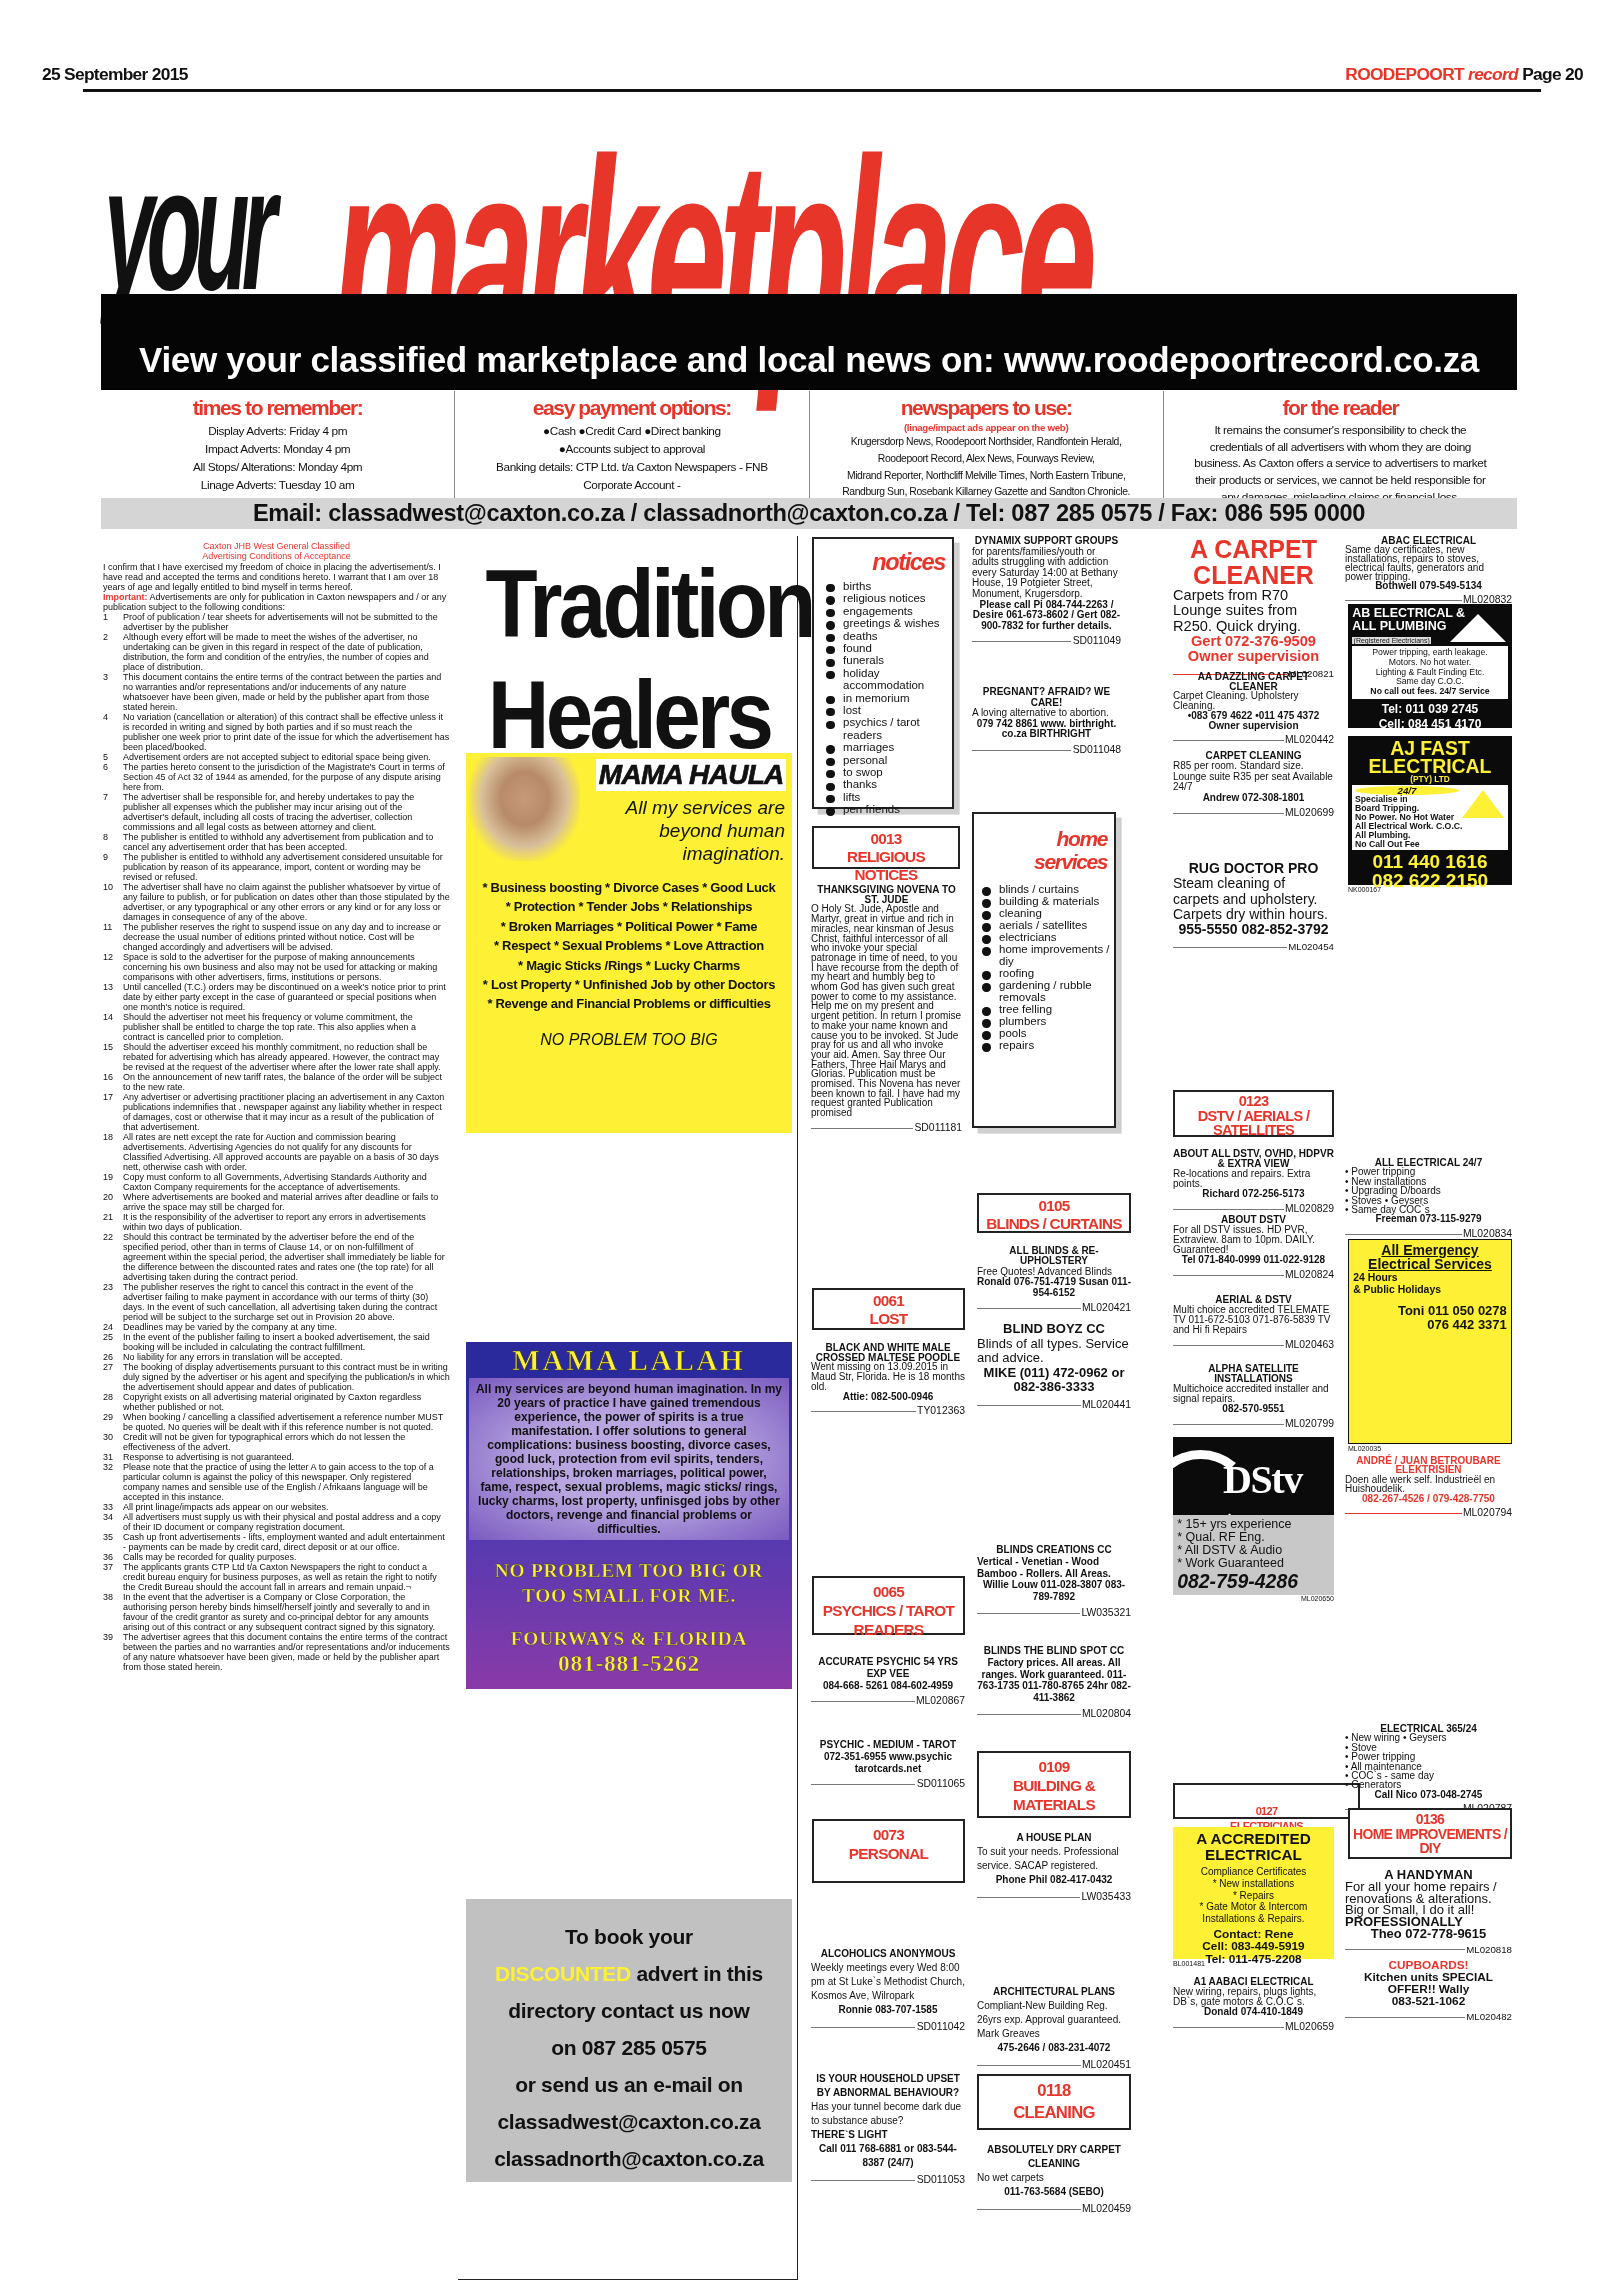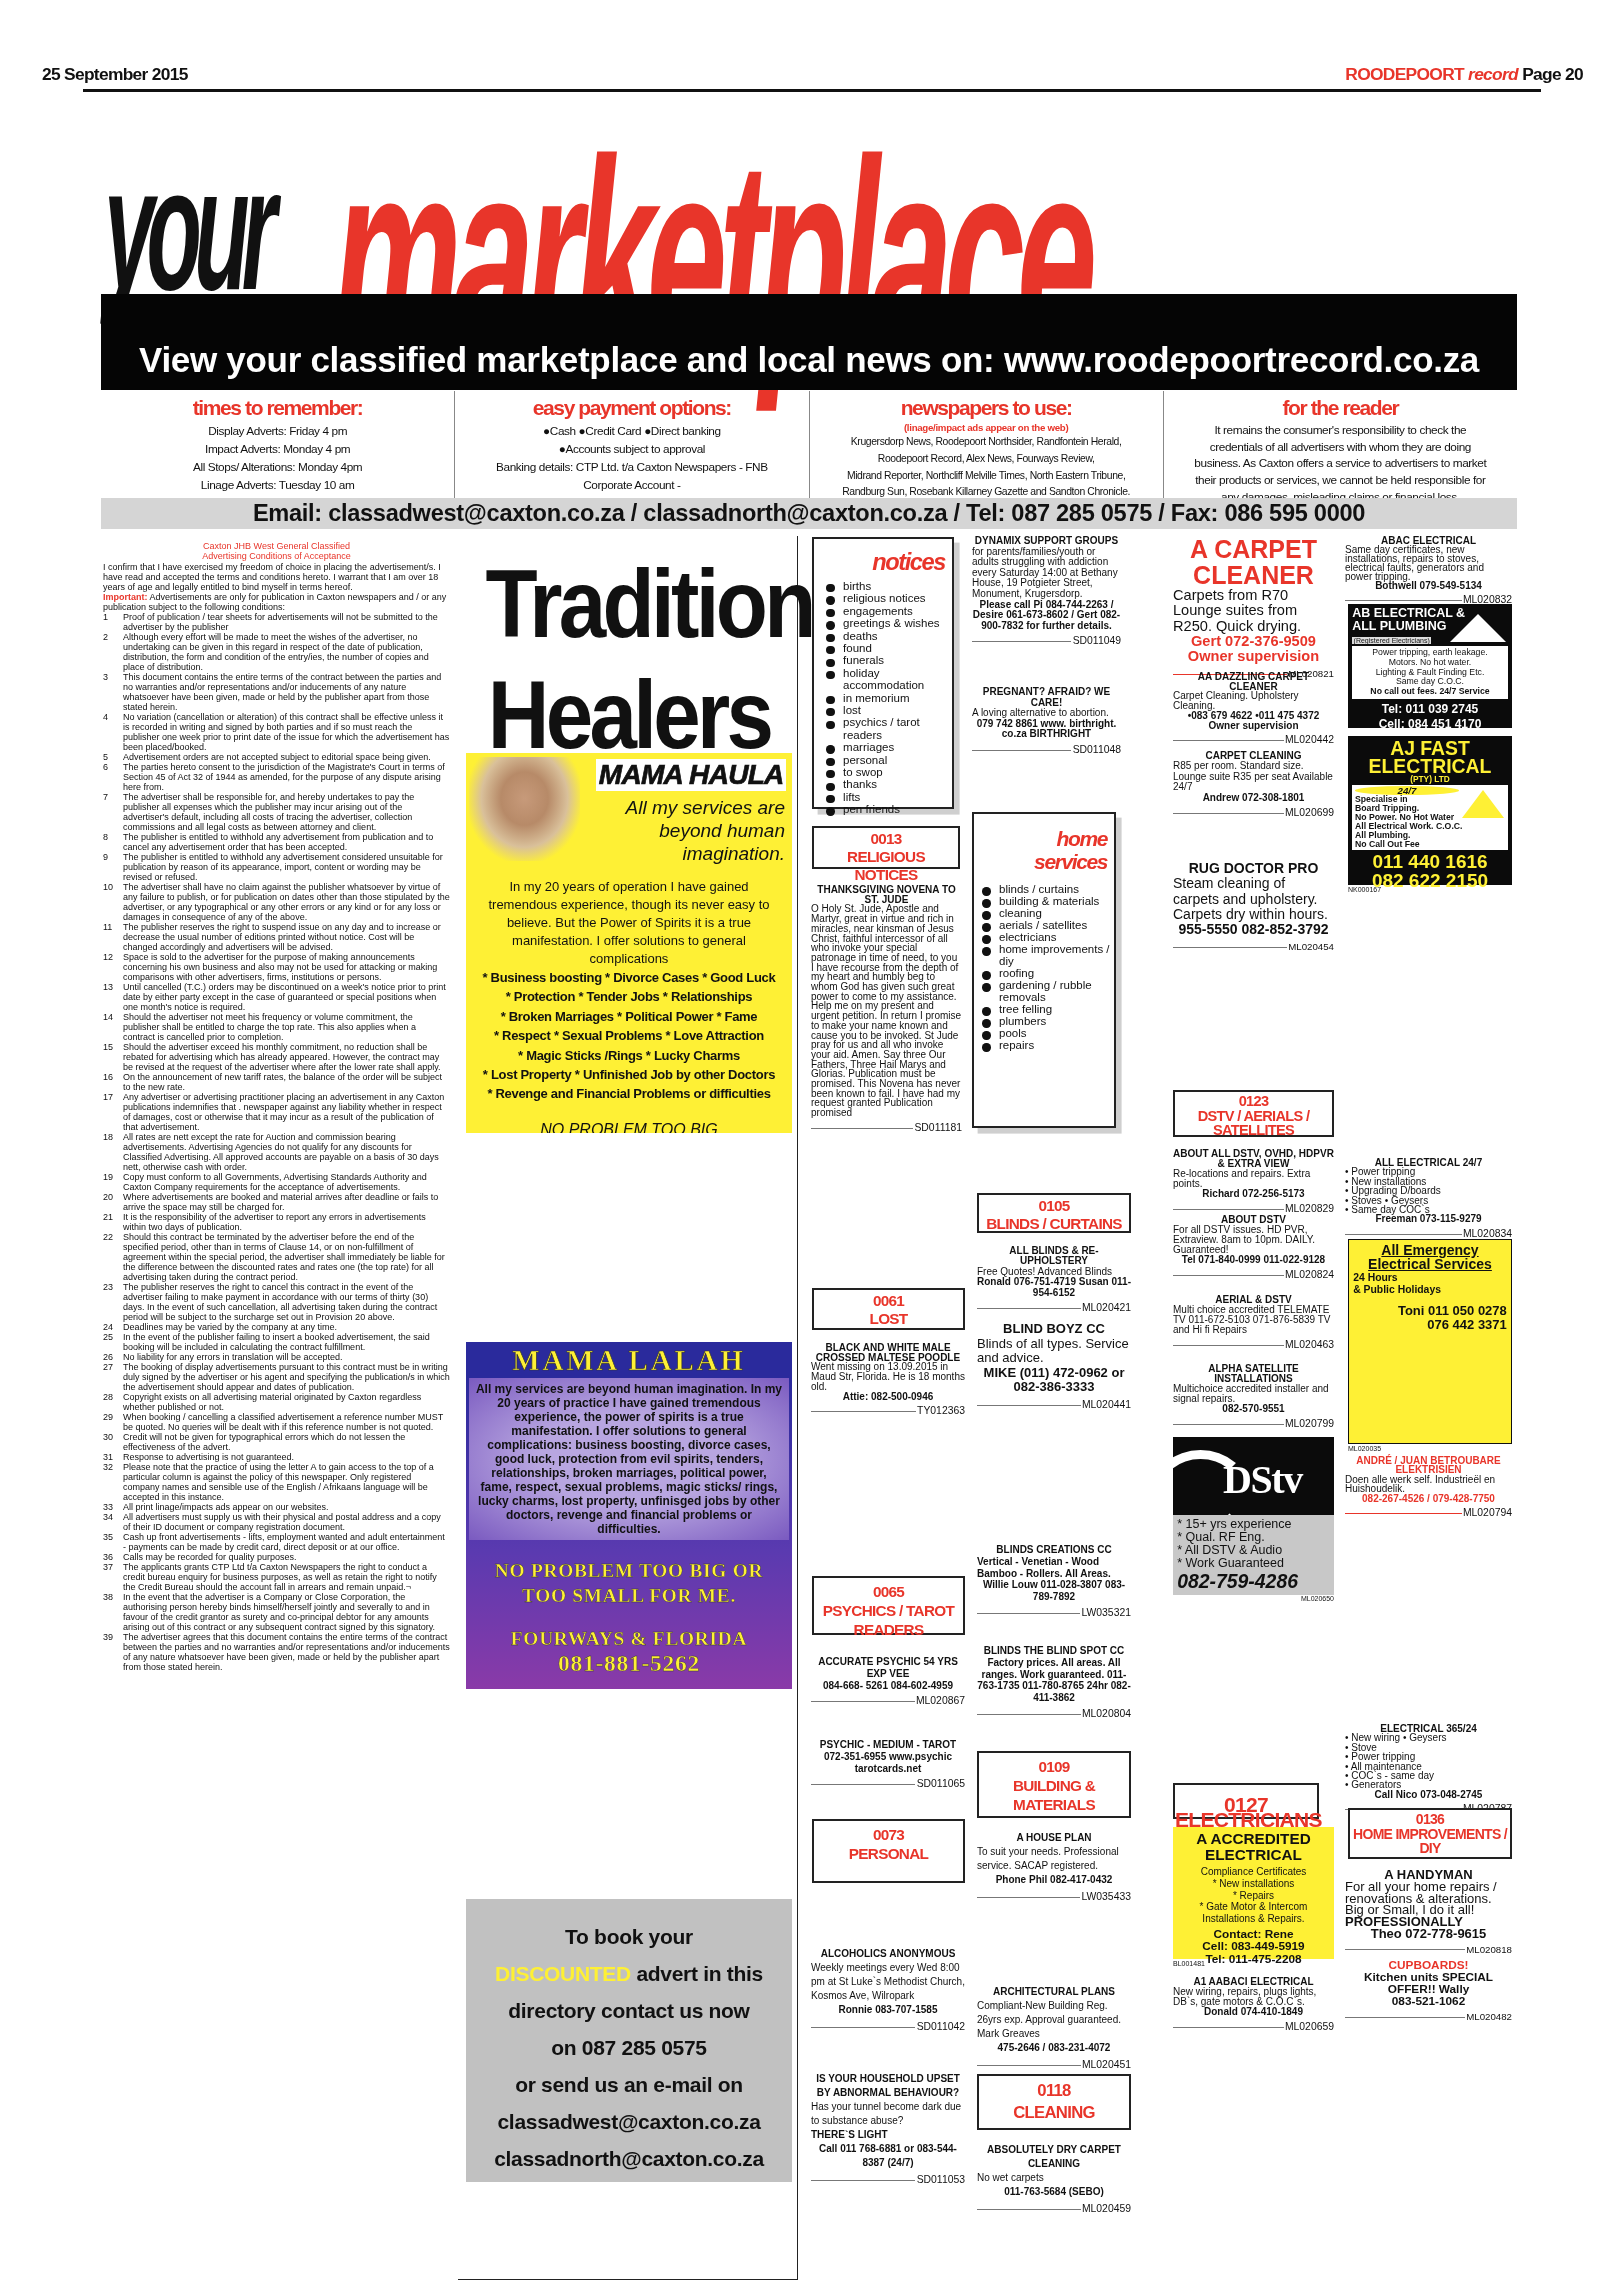--- a/index.html
+++ b/index.html
@@ -274,21 +274,20 @@
 <div class="abs healers"></div>
 <div class="abs th-title">
   <div>Traditional</div>
     <div>Healers</div>
 </div>
 <div class="abs haula">
   <div class="photo"></div>
   <div class="name">MAMA HAULA</div>
   <div class="tag">All my services are beyond human imagination.</div>
   <div class="body">
-    <div style="padding:0 15.3px">In my 20 years of operation I have gained tremendous experience, though its never easy to believe. But the Power of Spirits it is a true manifestation. I offer solutions to general complications</div>
     <div class="svc">* Business boosting * Divorce Cases * Good Luck</div>
     <div class="svc">* Protection * Tender Jobs * Relationships</div>
     <div class="svc">* Broken Marriages * Political Power * Fame</div>
     <div class="svc">* Respect * Sexual Problems * Love Attraction</div>
     <div class="svc">* Magic Sticks /Rings * Lucky Charms</div>
     <div class="svc">* Lost Property * Unfinished Job by other Doctors</div>
     <div class="svc">* Revenge and Financial Problems or difficulties</div>
     <div class="np">NO PROBLEM TOO BIG</div>
 
   </div>
@@ -525,21 +524,21 @@
   </div>
   <div style="background:#c8c8c8;padding:2.8px 4.2px;font-size:12.5px;line-height:13px">
     <div>* 15+ yrs experience</div>
     <div>* Qual. RF Eng.</div>
     <div>* All DSTV &amp; Audio</div>
     <div>* Work Guaranteed</div>
     <div style="font-weight:900;font-style:italic;font-size:19.4px;line-height:22px">082-759-4286</div>
   </div>
   <div style="text-align:right;font-size:7px">ML020650</div>
 </div>
-<div class="abs cat" style="left:1173px;top:1783px;width:146px;height:36px;font-size:21px;line-height:15.3px;padding-top:12px">
+<div class="abs cat" style="left:1173px;top:1783px;width:187px;height:36px;font-size:11px;line-height:15.3px;padding-top:19px">
     <div>0127</div>
     <div>ELECTRICIANS</div>
   </div>
 <div class="abs yel" style="left:1173px;top:1827px;width:161px;height:132px;text-align:center;padding-top:4.2px">
   <div style="font-weight:900;font-size:15.3px;line-height:16px;padding:0 14px">A ACCREDITED ELECTRICAL</div>
   <div style="font-size:10px;line-height:11.8px;margin-top:2.8px">
     <div>Compliance Certificates</div>
       <div>* New installations</div>
       <div>* Repairs</div>
       <div>* Gate Motor &amp; Intercom</div>

